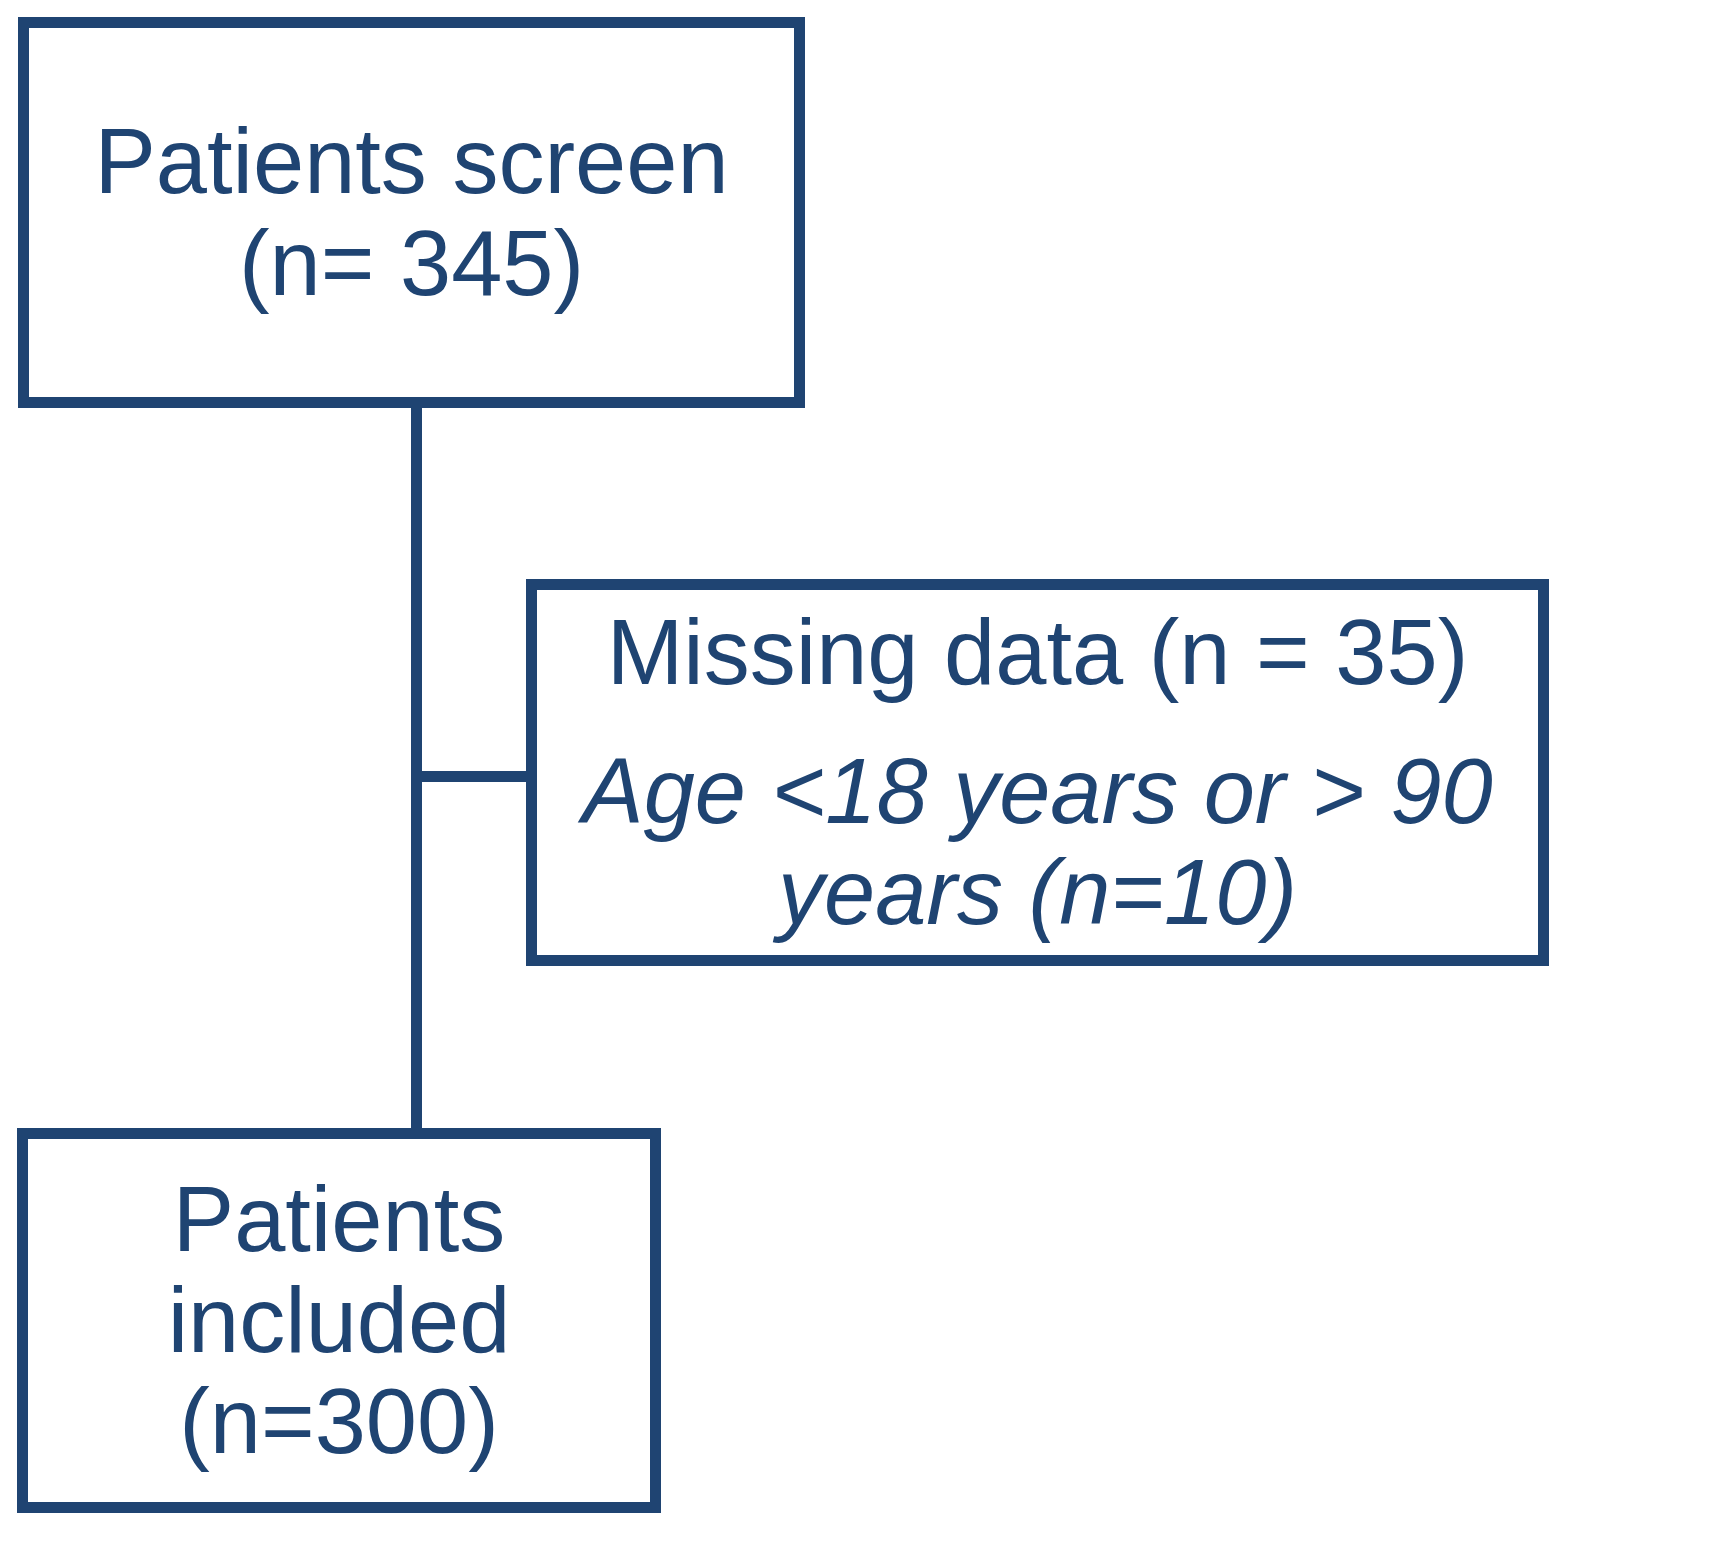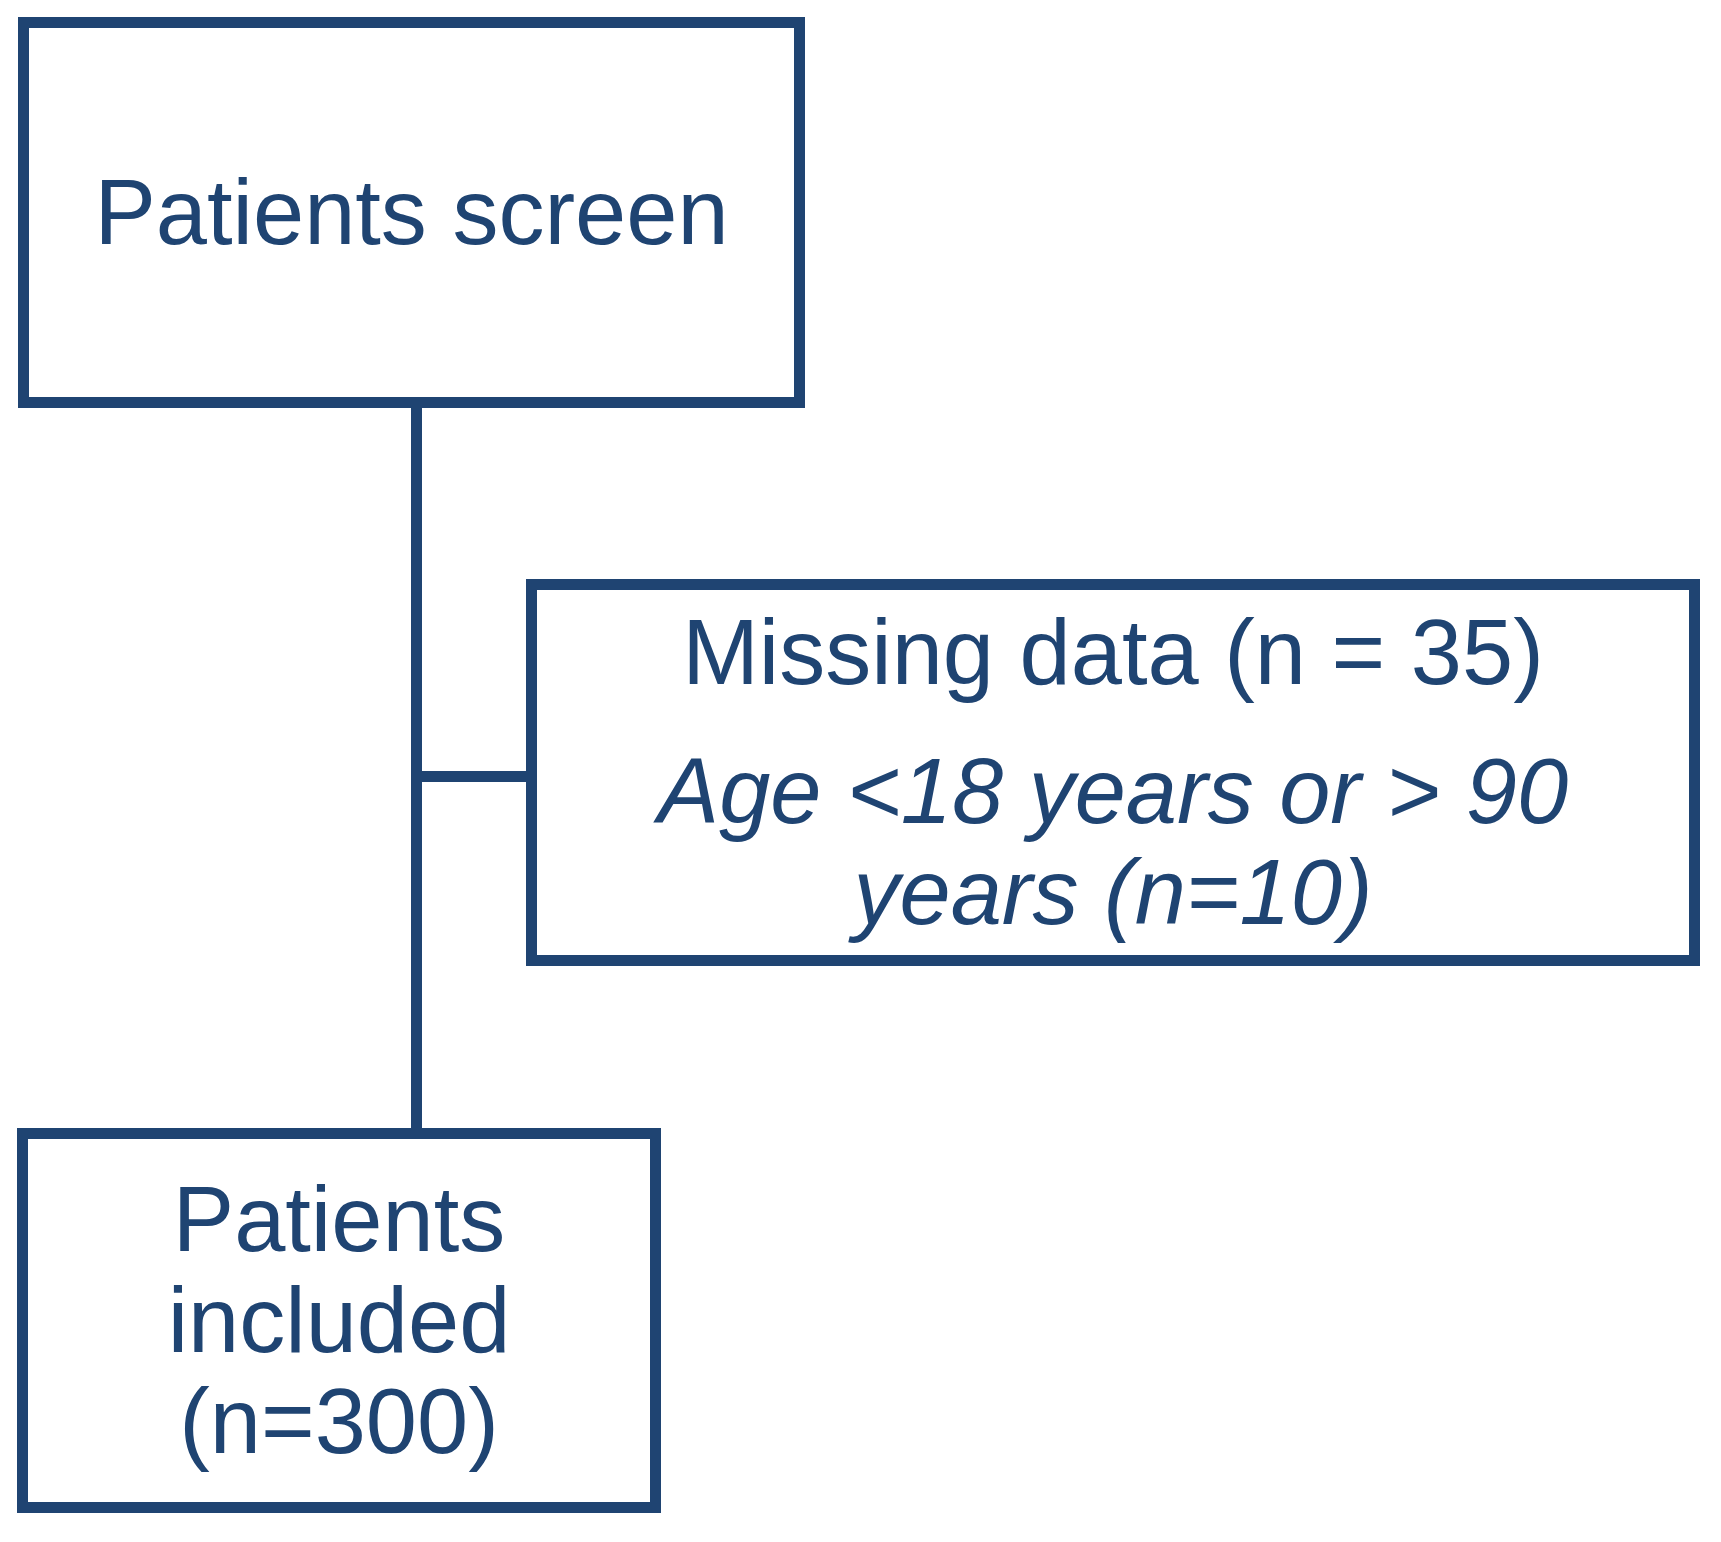--- a/index.html
+++ b/index.html
@@ -34,21 +34,21 @@
     left: 18px;
     top: 17px;
     width: 787px;
     height: 391px;
     padding: 0 20px;
     text-align: center;
   }
   .node-excluded {
     left: 526px;
     top: 579px;
-    width: 1174px;
+    width: 1023px;
     height: 387px;
     padding: 0 40px;
     text-align: center;
   }
   .node-included {
     left: 17px;
     top: 1128px;
     width: 644px;
     height: 385px;
     padding: 0 20px;
@@ -75,20 +75,21 @@
     height: 11px;
   }
 </style>
 </head>
 <body>
 
 <div class="canvas" style="--accent: #1f4472;">
 
   <div class="node node-screened">
     <div>Patients screen</div>
+    <div>(n= 345)</div>
   </div>
 
   <div class="connector connector-vertical"></div>
 
   <div class="connector connector-horizontal"></div>
 
   <div class="node node-excluded">
     <div class="para-1">Missing data (n = 35)</div>
     <div class="para-2">Age &lt;18 years or &gt; 90 years (n=10)</div>
   </div>

